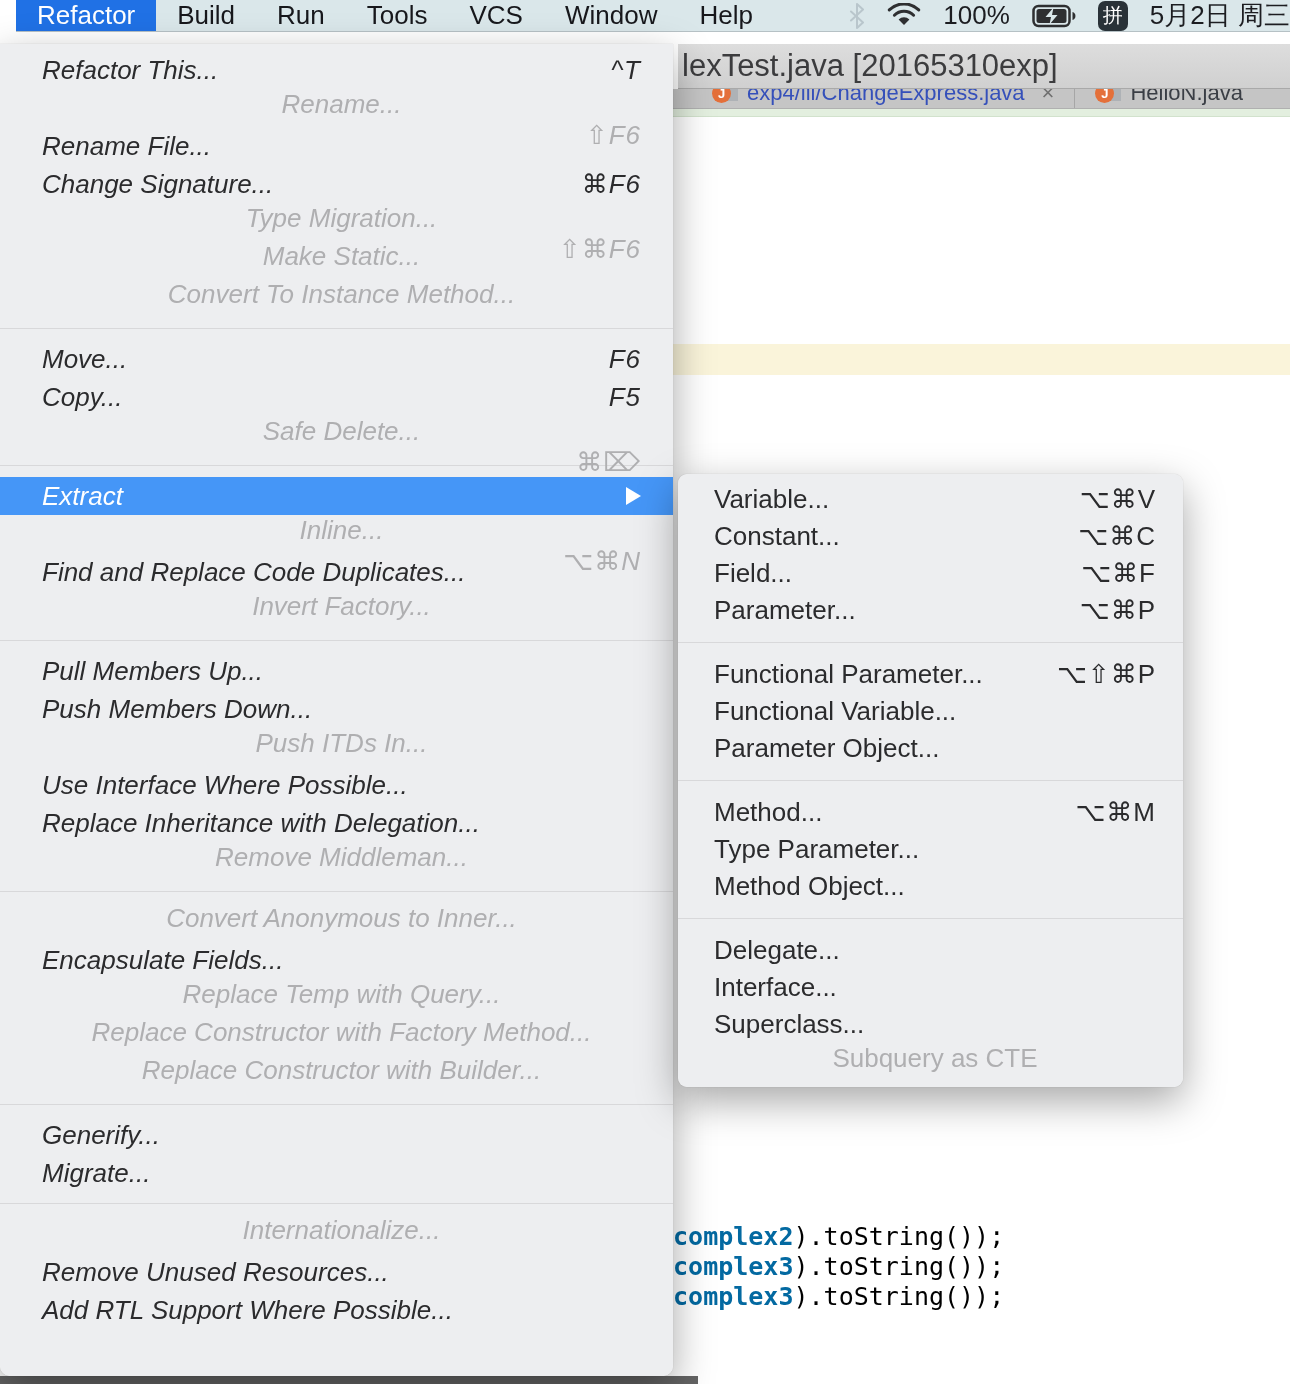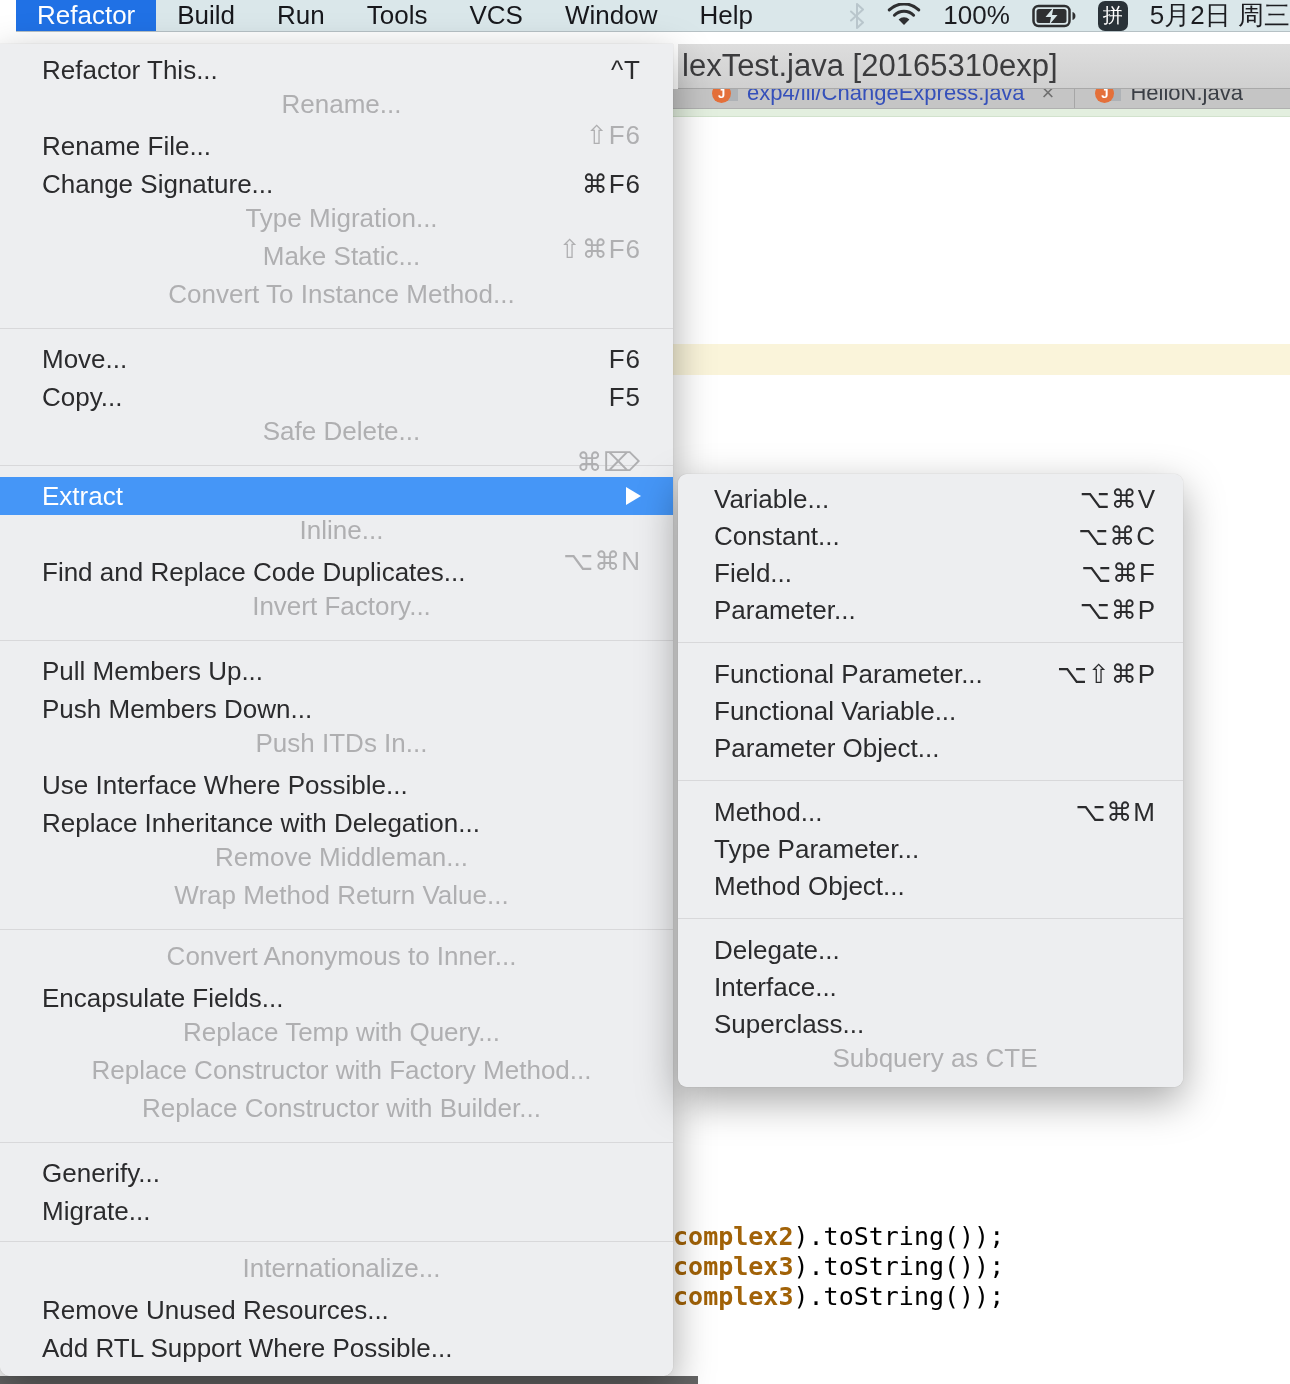--- a/index.html
+++ b/index.html
@@ -49,37 +49,37 @@
   }
   .jicon .doc { width:12px; height:15px; background:#aeb2b6; margin-left:-5px; }
   .greenstrip { height:8px; background:#e3efdf; border-bottom:1px solid #d2e2cd; }
   .editor { position:absolute; left:0; right:0; top:74px; bottom:0; background:#ffffff; overflow:hidden; }
   .hl-line { position:absolute; left:0; right:0; top:226px; height:31px; background:#faf4da; }
   .code-line {
     position:absolute; left:-14px; height:30px; white-space:pre;
     font-family:"DejaVu Sans Mono","Liberation Mono",monospace;
     font-size:25px; color:#000000;
   }
-  .code-line .cvar { color:#a16207; font-weight:bold; }
+  .code-line .cvar { color:#0369a1; font-weight:bold; }
 
   
   .menu {
     position:absolute; background:rgba(237,238,240,0.98);
     box-shadow:0 14px 40px rgba(0,0,0,0.35), 0 0 1px rgba(0,0,0,0.3);
   }
   #refactor-menu {
     left:0; top:44px; width:673px; height:1332px;
     border-radius:0 0 10px 10px; padding:7px 0 8px; overflow:hidden; z-index:30;
   }
   #extract-submenu {
     left:678px; top:474px; width:505px;
     border-radius:9px; padding:7px 0; z-index:31;
   }
   .mi { display:flex; align-items:center; font-size:26px; color:#2b2b2d; cursor:default; }
-  .mi.mmi { height:38px; padding:0 32px 0 42px; }
+  .mi.mmi { height:38px; padding:0 32px 0 42px;font-style:italic; }
   .mi.smi { height:37px; padding:0 27px 0 36px; }
   .mi .lbl { white-space:nowrap; }
   .mi .sc { margin-left:auto; white-space:nowrap; letter-spacing:1px; }
   .mi.disabled { color:#afafb1;flex-direction:column; }
   .mi.highlight { background:#4596f7; color:#ffffff; }
   .mi .arrow {
     margin-left:auto; width:0; height:0;
     border-left:15px solid currentColor;
     border-top:9px solid transparent; border-bottom:9px solid transparent;
   }
@@ -238,23 +238,20 @@
     </div>
     <div class="mi mmi">
       <span class="lbl">Use Interface Where Possible...</span>
     </div>
     <div class="mi mmi">
       <span class="lbl">Replace Inheritance with Delegation...</span>
     </div>
     <div class="mi mmi disabled">
       <span class="lbl">Remove Middleman...</span>
     </div>
-    <div class="mi mmi disabled">
-      <span class="lbl">Wrap Method Return Value...</span>
-    </div>
     <div class="sep mmi-sep"></div>
     <div class="mi mmi disabled">
       <span class="lbl">Convert Anonymous to Inner...</span>
     </div>
     <div class="mi mmi">
       <span class="lbl">Encapsulate Fields...</span>
     </div>
     <div class="mi mmi disabled">
       <span class="lbl">Replace Temp with Query...</span>
     </div>

